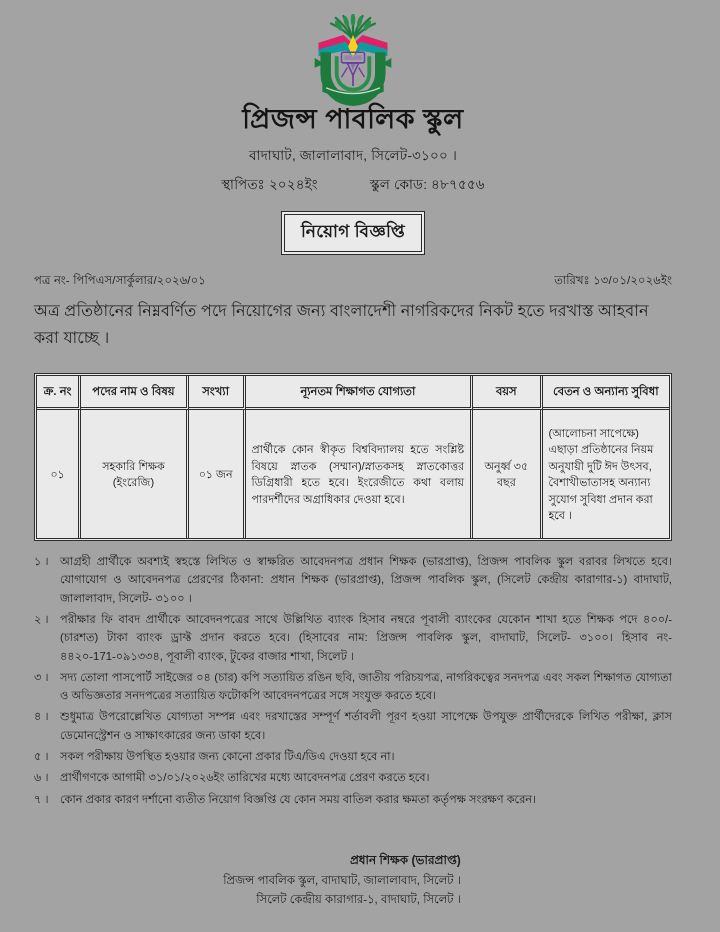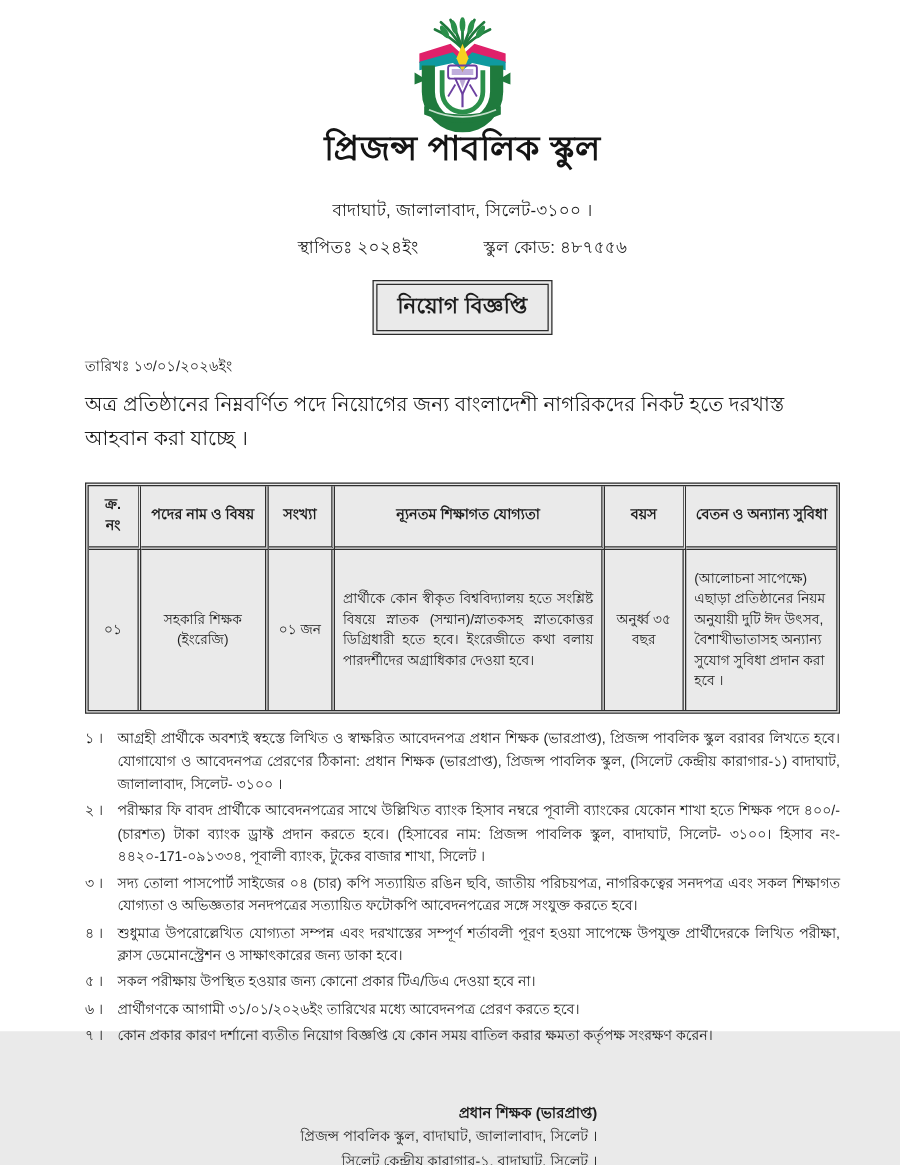--- a/index.html
+++ b/index.html
@@ -10,24 +10,24 @@
     width: 720px;
     height: 932px;
     background: #eaeaea;
     font-family: "Liberation Sans", "DejaVu Sans", sans-serif;
     color: #1c1c1c;
     overflow: hidden;
   }
 
   .page {
     width: 720px;
-    height: 825px;
+    height: 932px;
     box-sizing: border-box;
-    padding: 14px 48px 10px 68px;
-    background: #ffffff;
+    padding: 14px 48px 10px 34px;
+    background: #a3a3a3;
     position: relative;
   }
 
   
   .header {
     text-align: center;
   }
   .logo-wrap {
     display: flex;
     justify-content: center;
@@ -42,21 +42,21 @@
   .school-name {
     font-size: 27px;
     font-weight: bold;
     letter-spacing: 0.5px;
     margin-top: -2px;
     line-height: 1.18;
     color: #141414;
   }
   .school-address {
     font-size: 13.5px;
-    margin-top: 22px;
+    margin-top: 9px;
     color: #1a1a1a;
     letter-spacing: 0.2px;
   }
   .school-meta {
     margin-top: 6px;
     font-size: 13.5px;
     display: flex;
     justify-content: center;
     gap: 52px;
     color: #1a1a1a;
@@ -247,20 +247,21 @@
     </div>
 
     <div class="notice-title-wrap">
       <div class="notice-title">
         <div class="notice-title-inner">নিয়োগ বিজ্ঞপ্তি</div>
       </div>
     </div>
   </div>
 
   <div class="refline">
+    <span>পত্র নং- পিপিএস/সার্কুলার/২০২৬/০১</span>
     <span>তারিখঃ ১৩/০১/২০২৬ইং</span>
   </div>
   <div class="intro">অত্র প্রতিষ্ঠানের নিম্নবর্ণিত পদে নিয়োগের জন্য বাংলাদেশী নাগরিকদের নিকট হতে দরখাস্ত আহবান করা যাচ্ছে ।</div>
 
   <table class="jobs">
     <colgroup>
       <col class="col-sl">
         <col class="col-post">
         <col class="col-num">
       <col class="col-qual">

